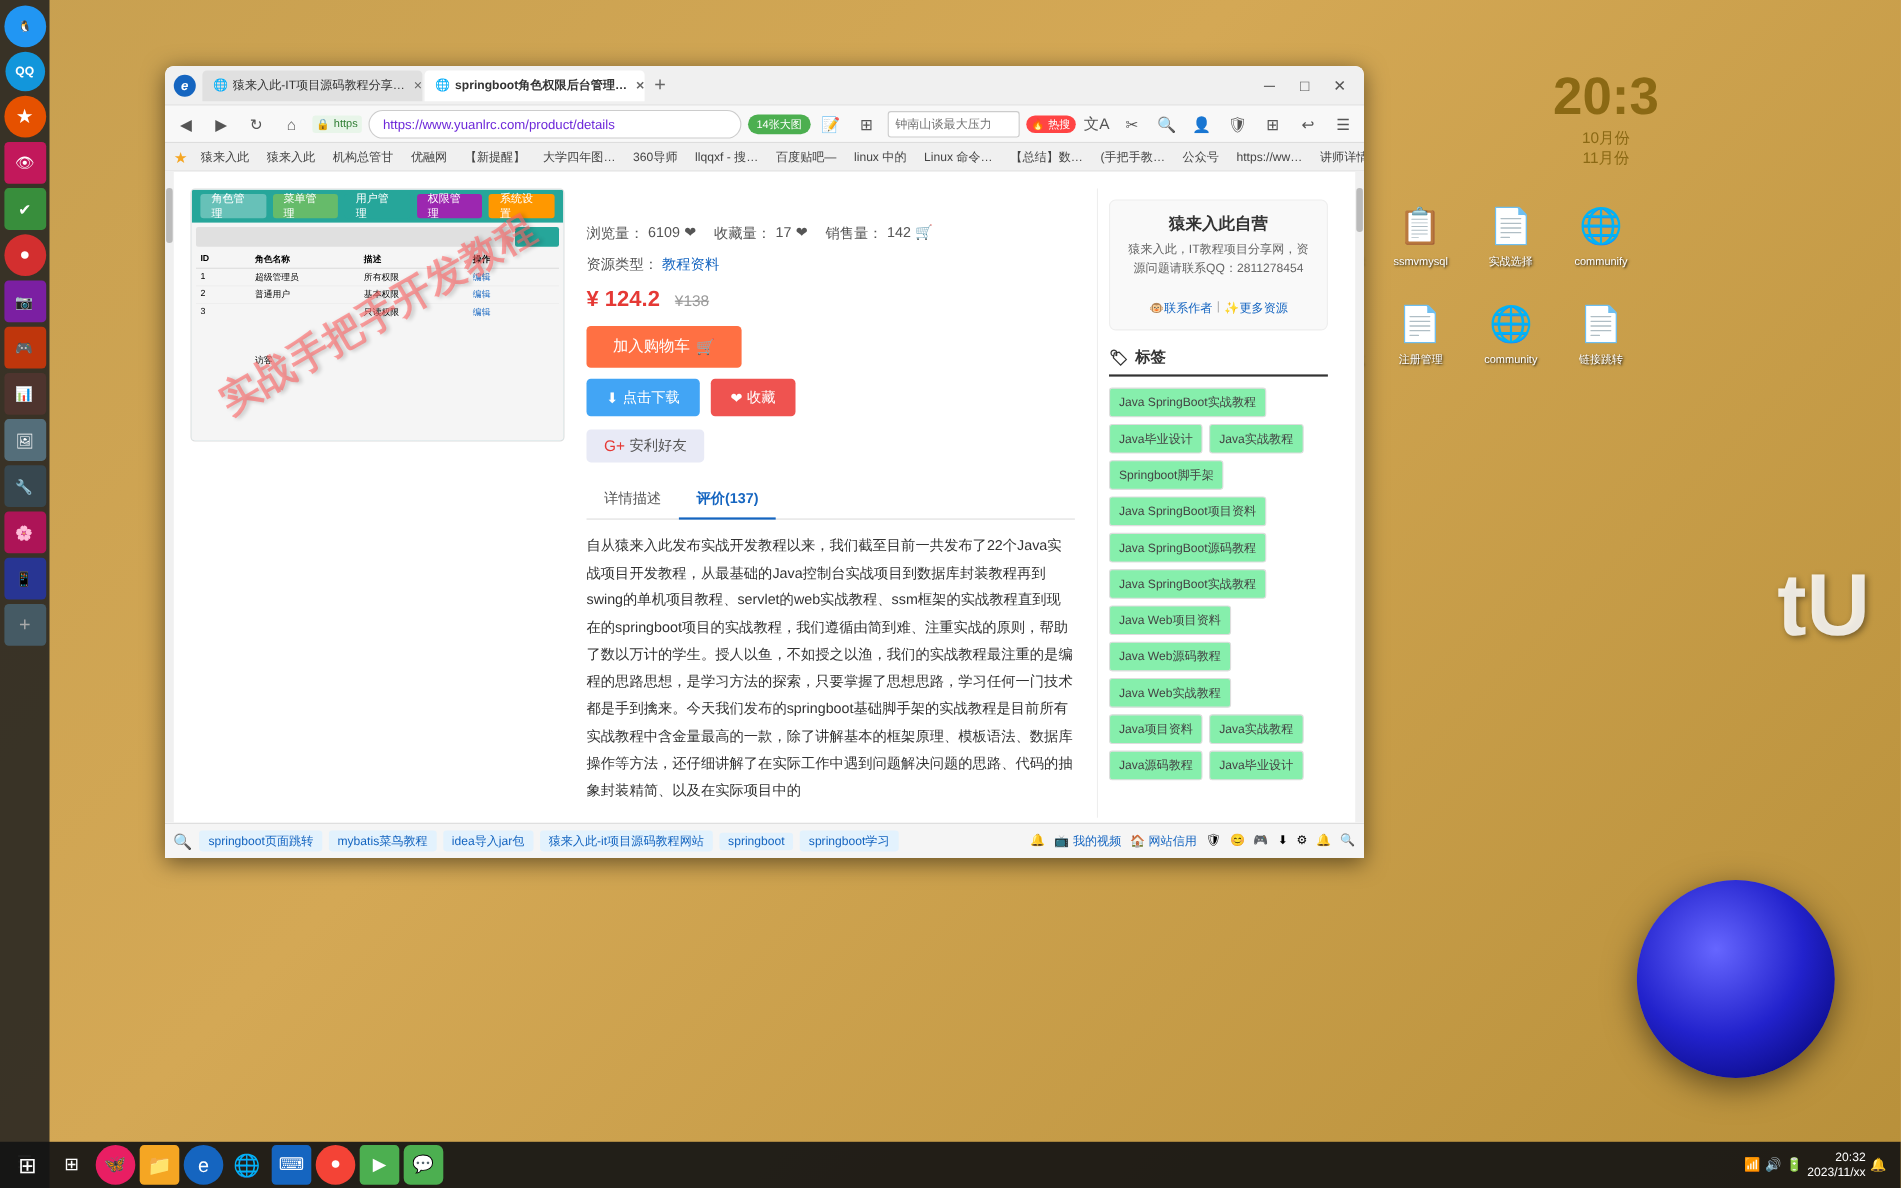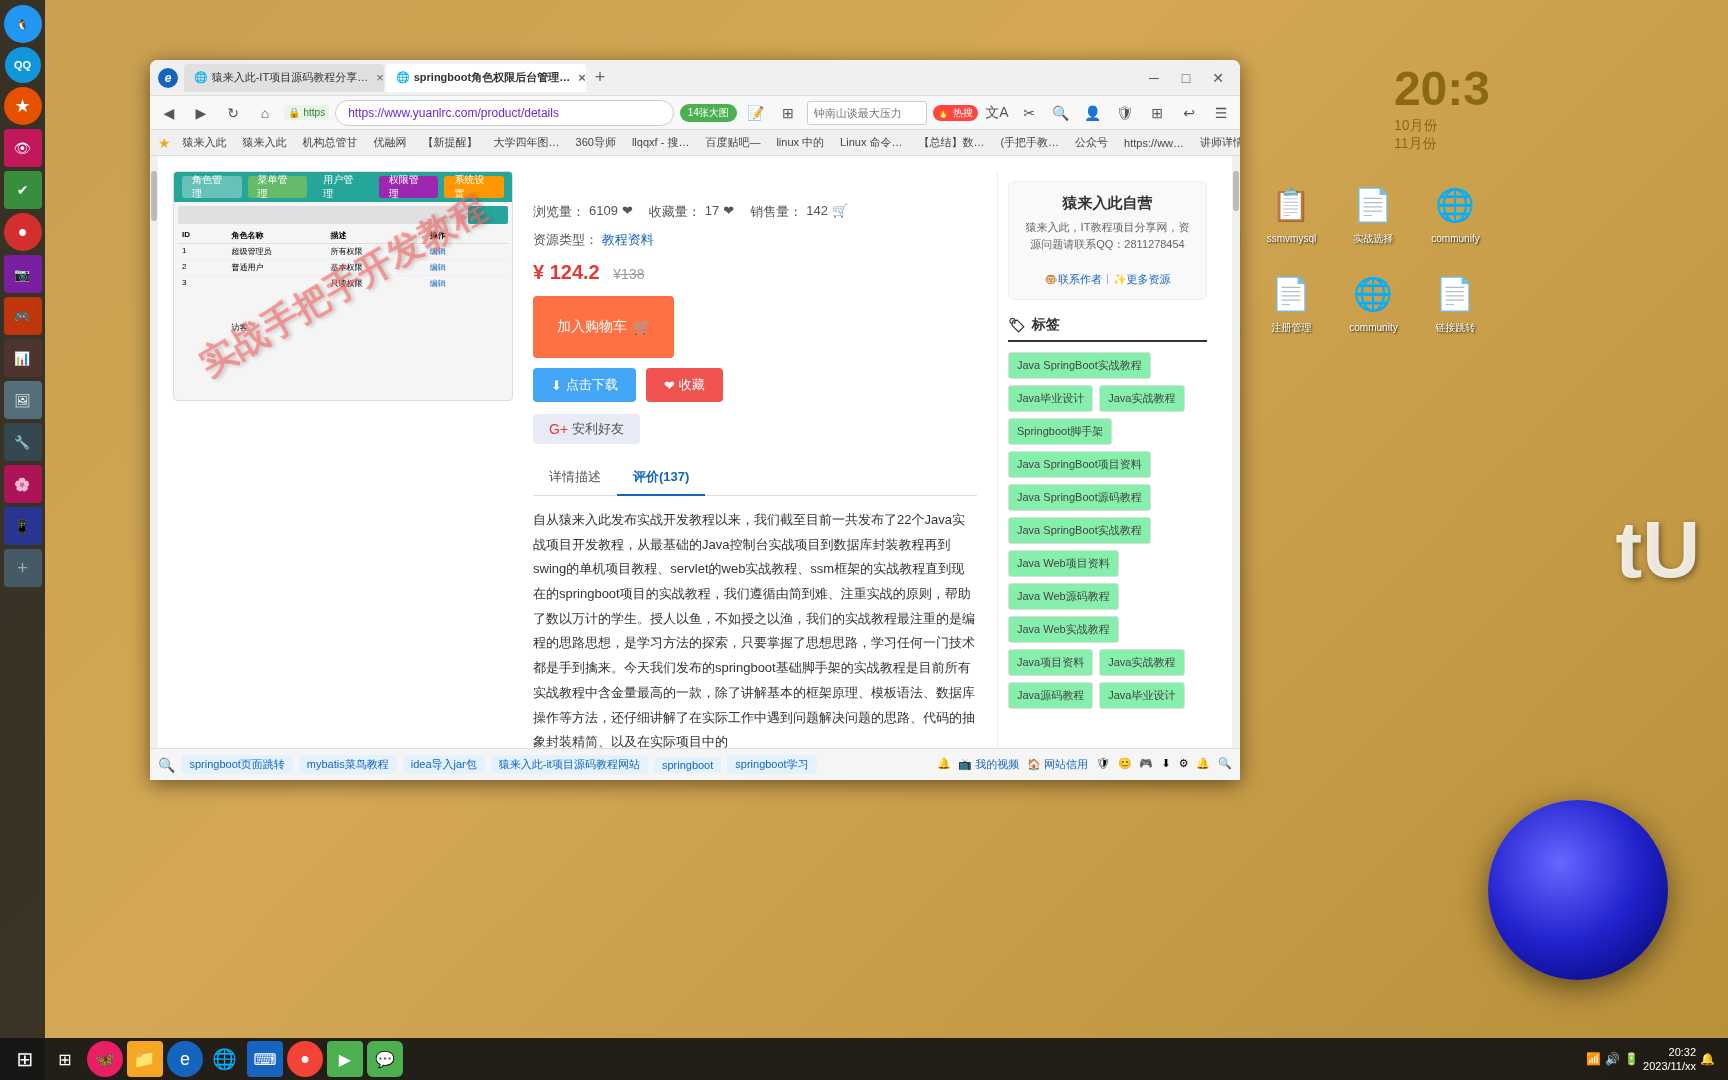--- a/index.html
+++ b/index.html
@@ -410,21 +410,21 @@
     }
     .resource-type a {
       color: #1565C0;
       text-decoration: none;
     }
 
     .btn-cart {
       background: #ff7043;
       color: white;
       border: none;
-      padding: 22px 24px;
+      padding: 10px 24px;
       border-radius: 4px;
       cursor: pointer;
       font-size: 14px;
       display: flex;
       align-items: center;
       gap: 6px;
       margin-bottom: 10px;
       width: fit-content;
     }
 
@@ -586,25 +586,25 @@
       color: #1565C0;
       cursor: pointer;
       padding: 2px 8px;
       border-radius: 3px;
       background: #e3f2fd;
     }
 
     
     .clock-widget {
       position: absolute;
-      right: 238px;
+      right: 220px;
       top: 65px;
       background: transparent;
       color: #8B6914;
-      text-align: left;
+      text-align: center;
       z-index: 46;
     }
     .clock-time {
       font-size: 48px;
       font-weight: bold;
       color: #8B6914;
       line-height: 1;
     }
     .clock-date {
       font-size: 14px;

